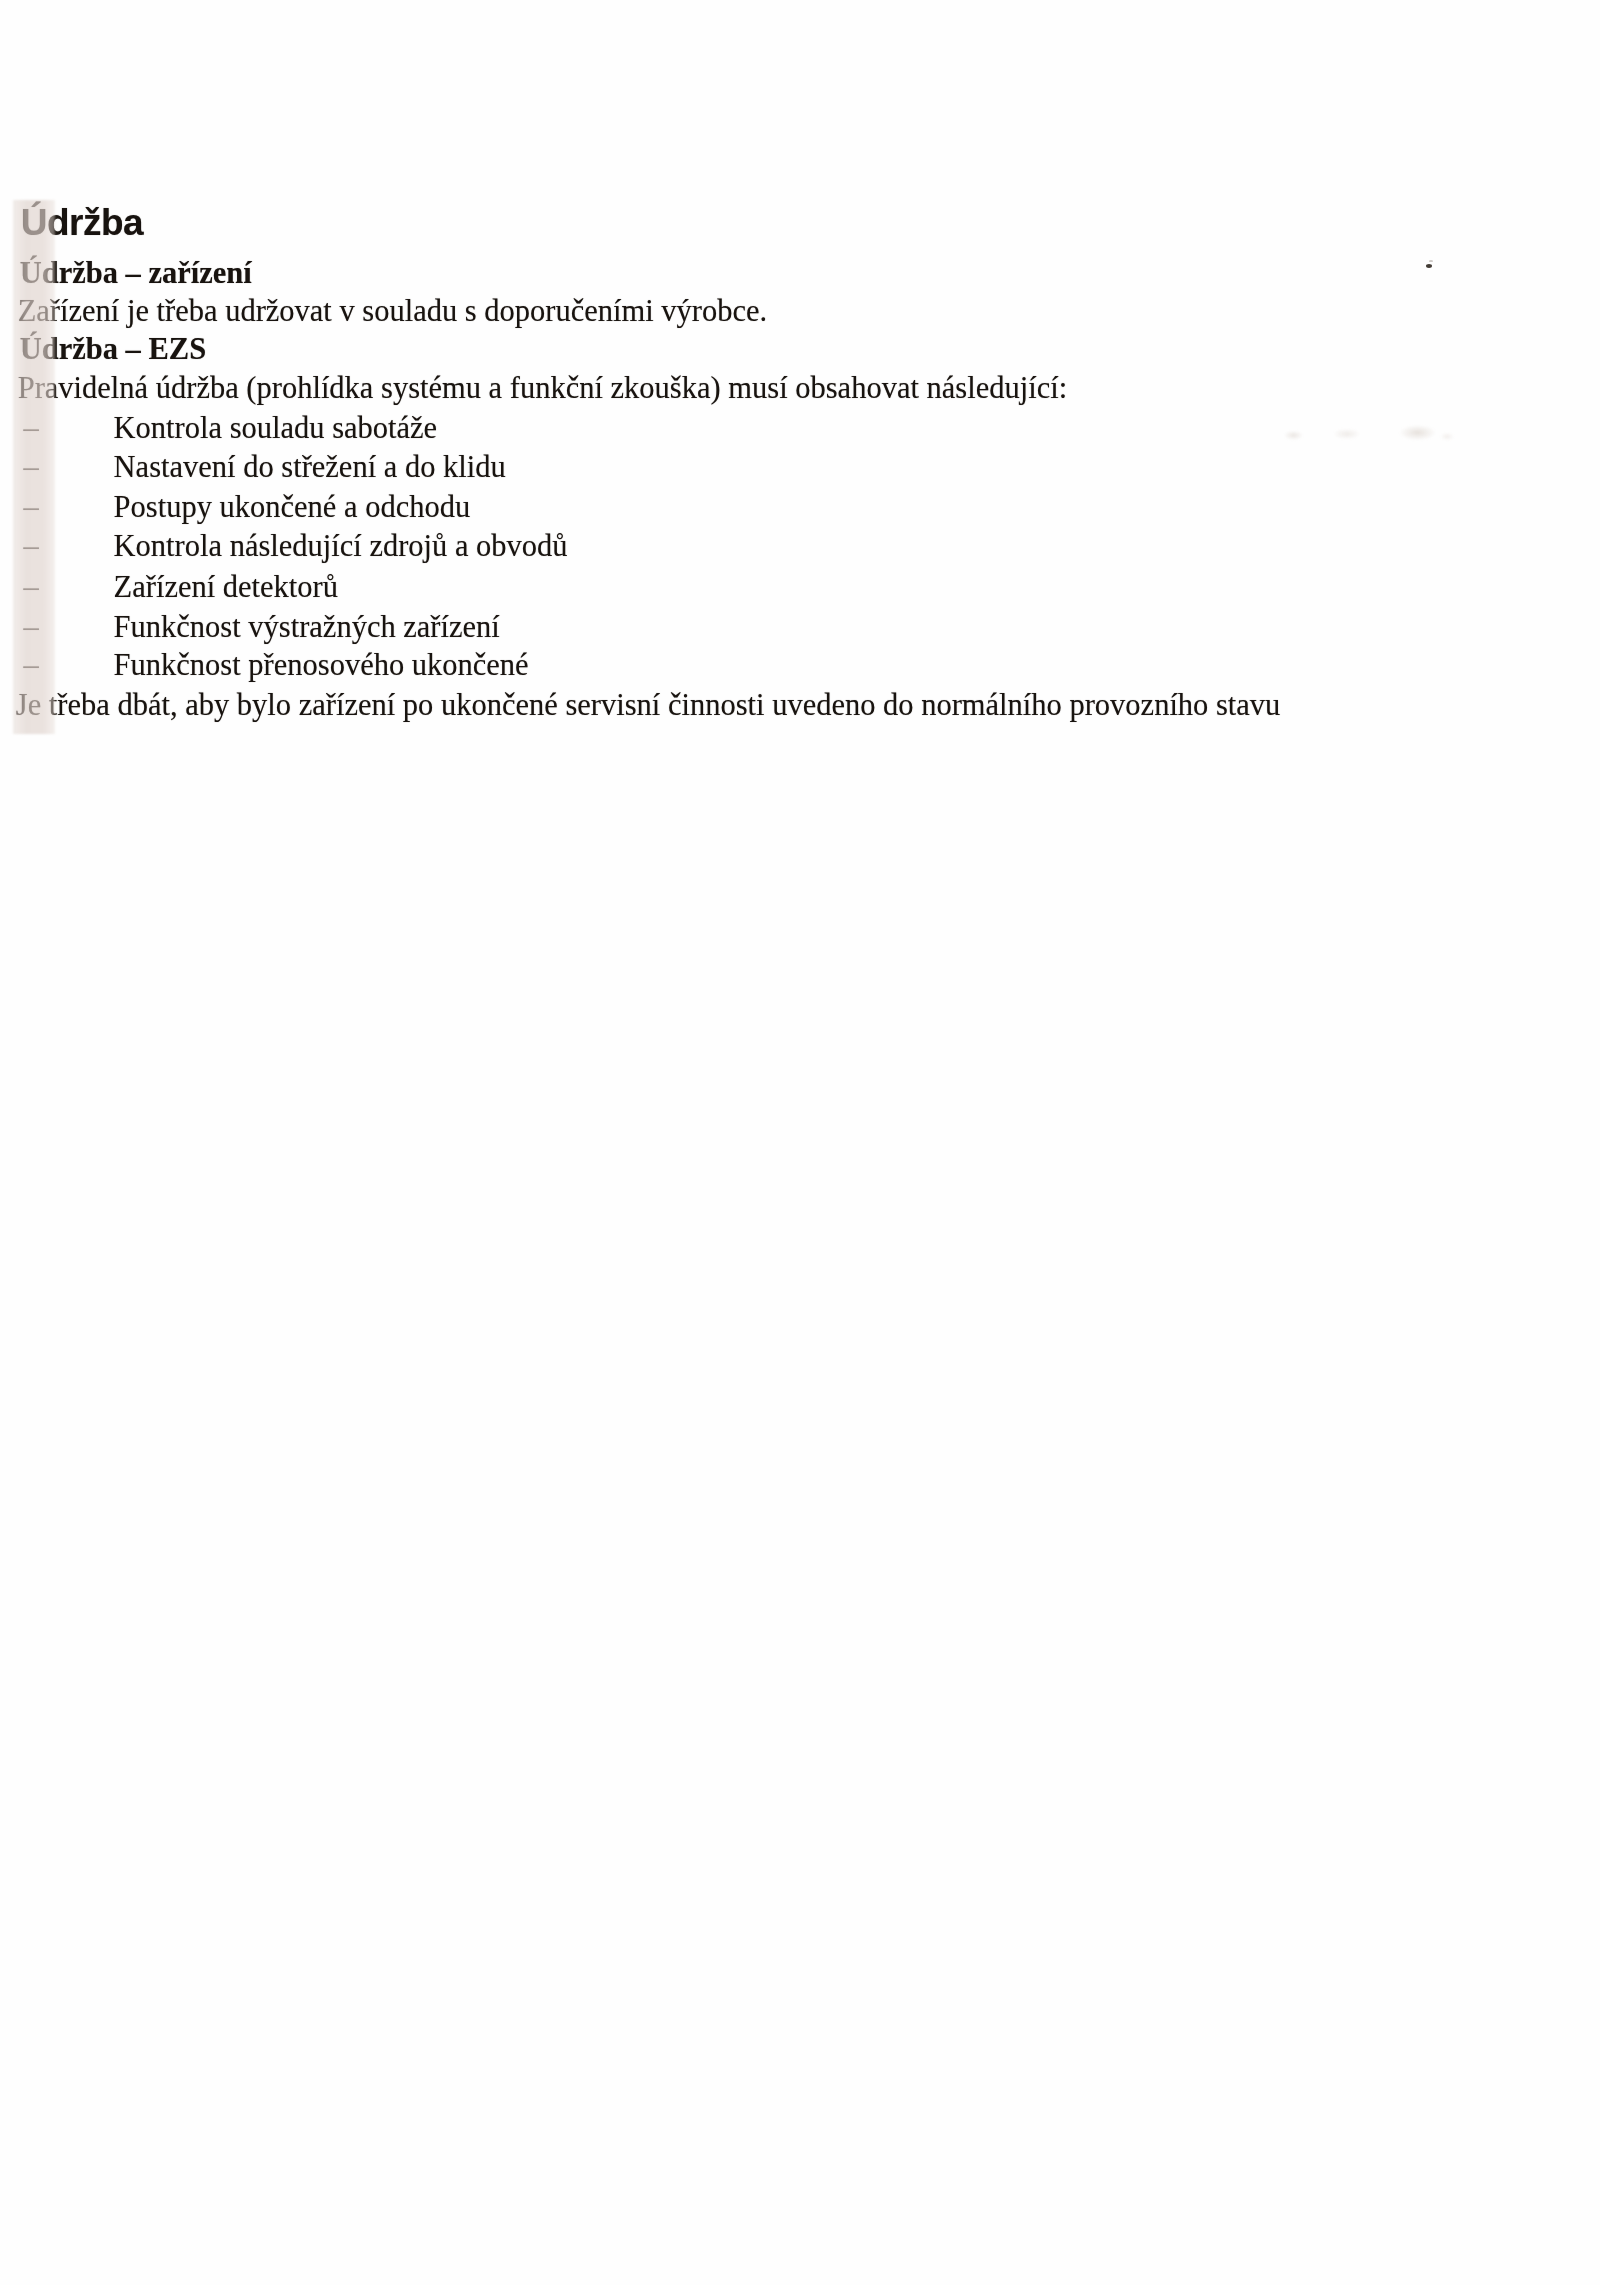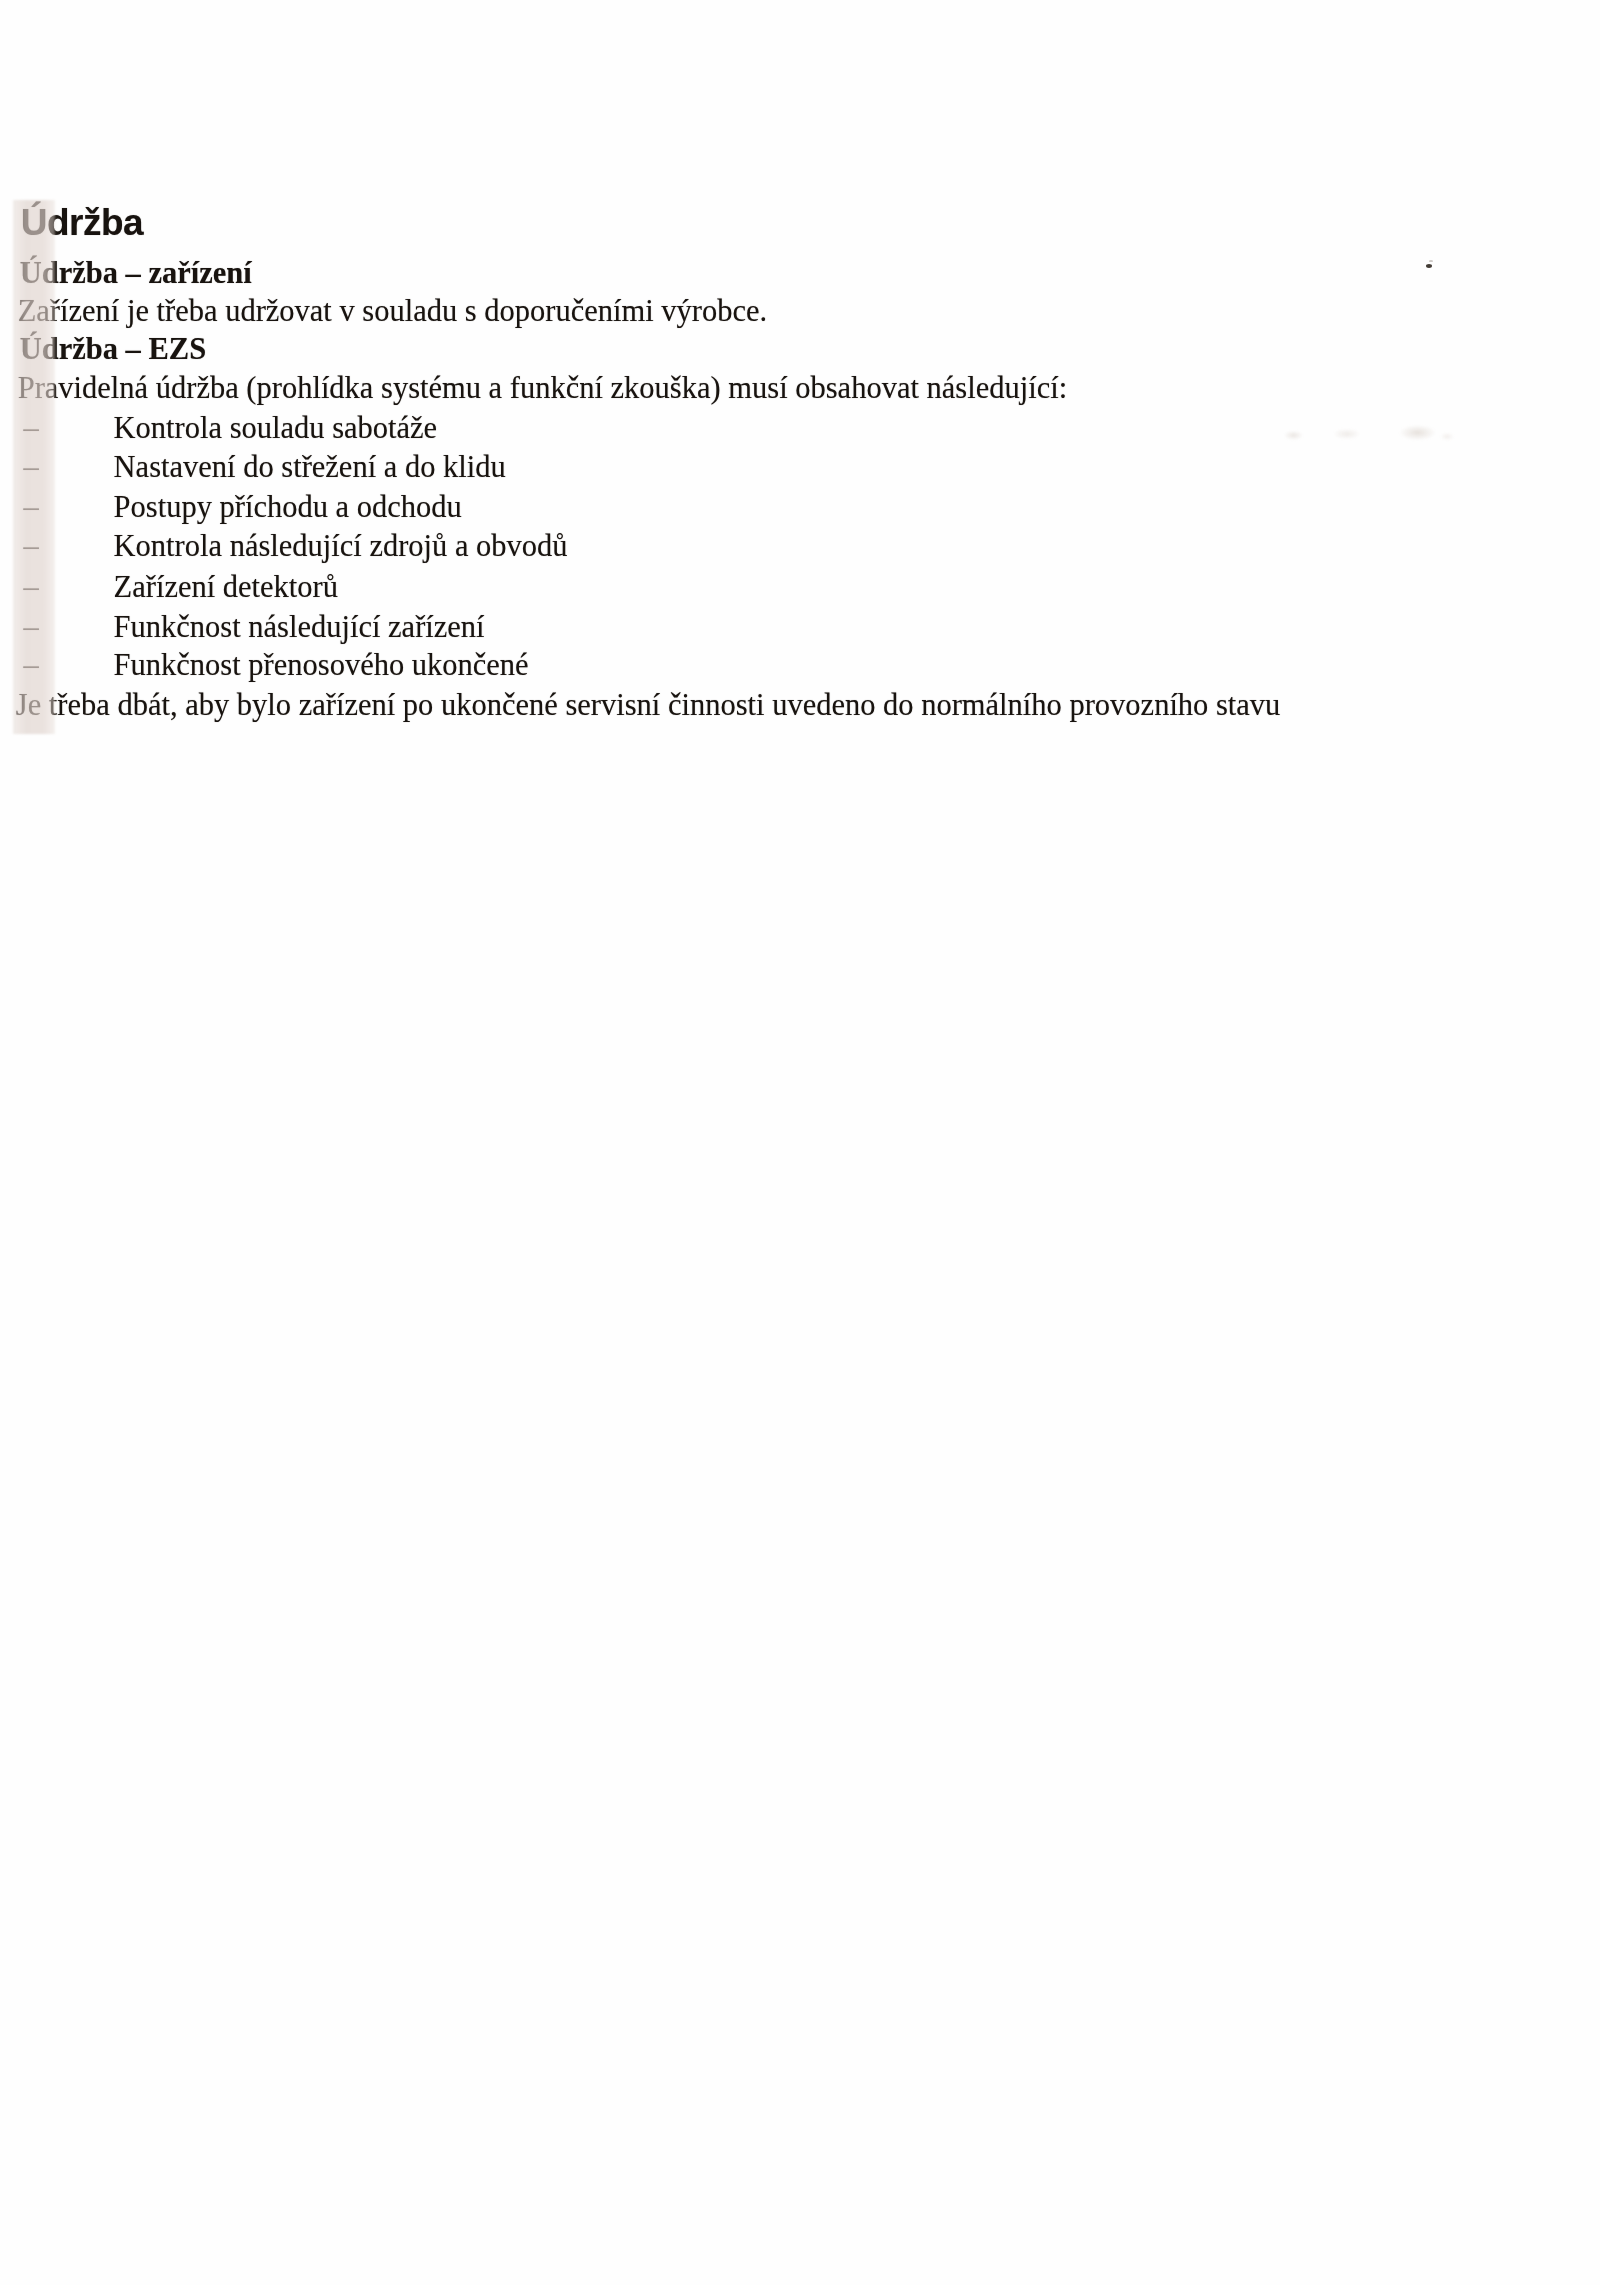--- a/index.html
+++ b/index.html
@@ -93,30 +93,30 @@
   <div class="line subheading subheading-2">Údržba – EZS</div>
   <div class="line body-2">Pravidelná údržba (prohlídka systému a funkční zkouška) musí obsahovat následující:</div>
 
   <div class="line bullet" style="top:413px">
     <span class="dash">–</span><span>Kontrola souladu sabotáže</span>
   </div>
   <div class="line bullet" style="top:452px">
     <span class="dash">–</span><span>Nastavení do střežení a do klidu</span>
   </div>
   <div class="line bullet" style="top:492px">
-    <span class="dash">–</span><span>Postupy příchodu a odchodu</span>
+    <span class="dash">–</span><span>Postupy ukončené a odchodu</span>
   </div>
   <div class="line bullet" style="top:531px">
     <span class="dash">–</span><span>Kontrola následující zdrojů a obvodů</span>
   </div>
   <div class="line bullet" style="top:572px">
     <span class="dash">–</span><span>Zařízení detektorů</span>
   </div>
   <div class="line bullet" style="top:612px">
-    <span class="dash">–</span><span>Funkčnost následující zařízení</span>
+    <span class="dash">–</span><span>Funkčnost výstražných zařízení</span>
   </div>
   <div class="line bullet" style="top:650px">
     <span class="dash">–</span><span>Funkčnost přenosového ukončené</span>
   </div>
 
   <div class="line closing">Je třeba dbát, aby bylo zařízení po ukončené servisní činnosti uvedeno do normálního provozního stavu</div>
 
   <div class="scan-strip"></div>
   <div class="smudge"></div>
   <div class="speck"></div>

